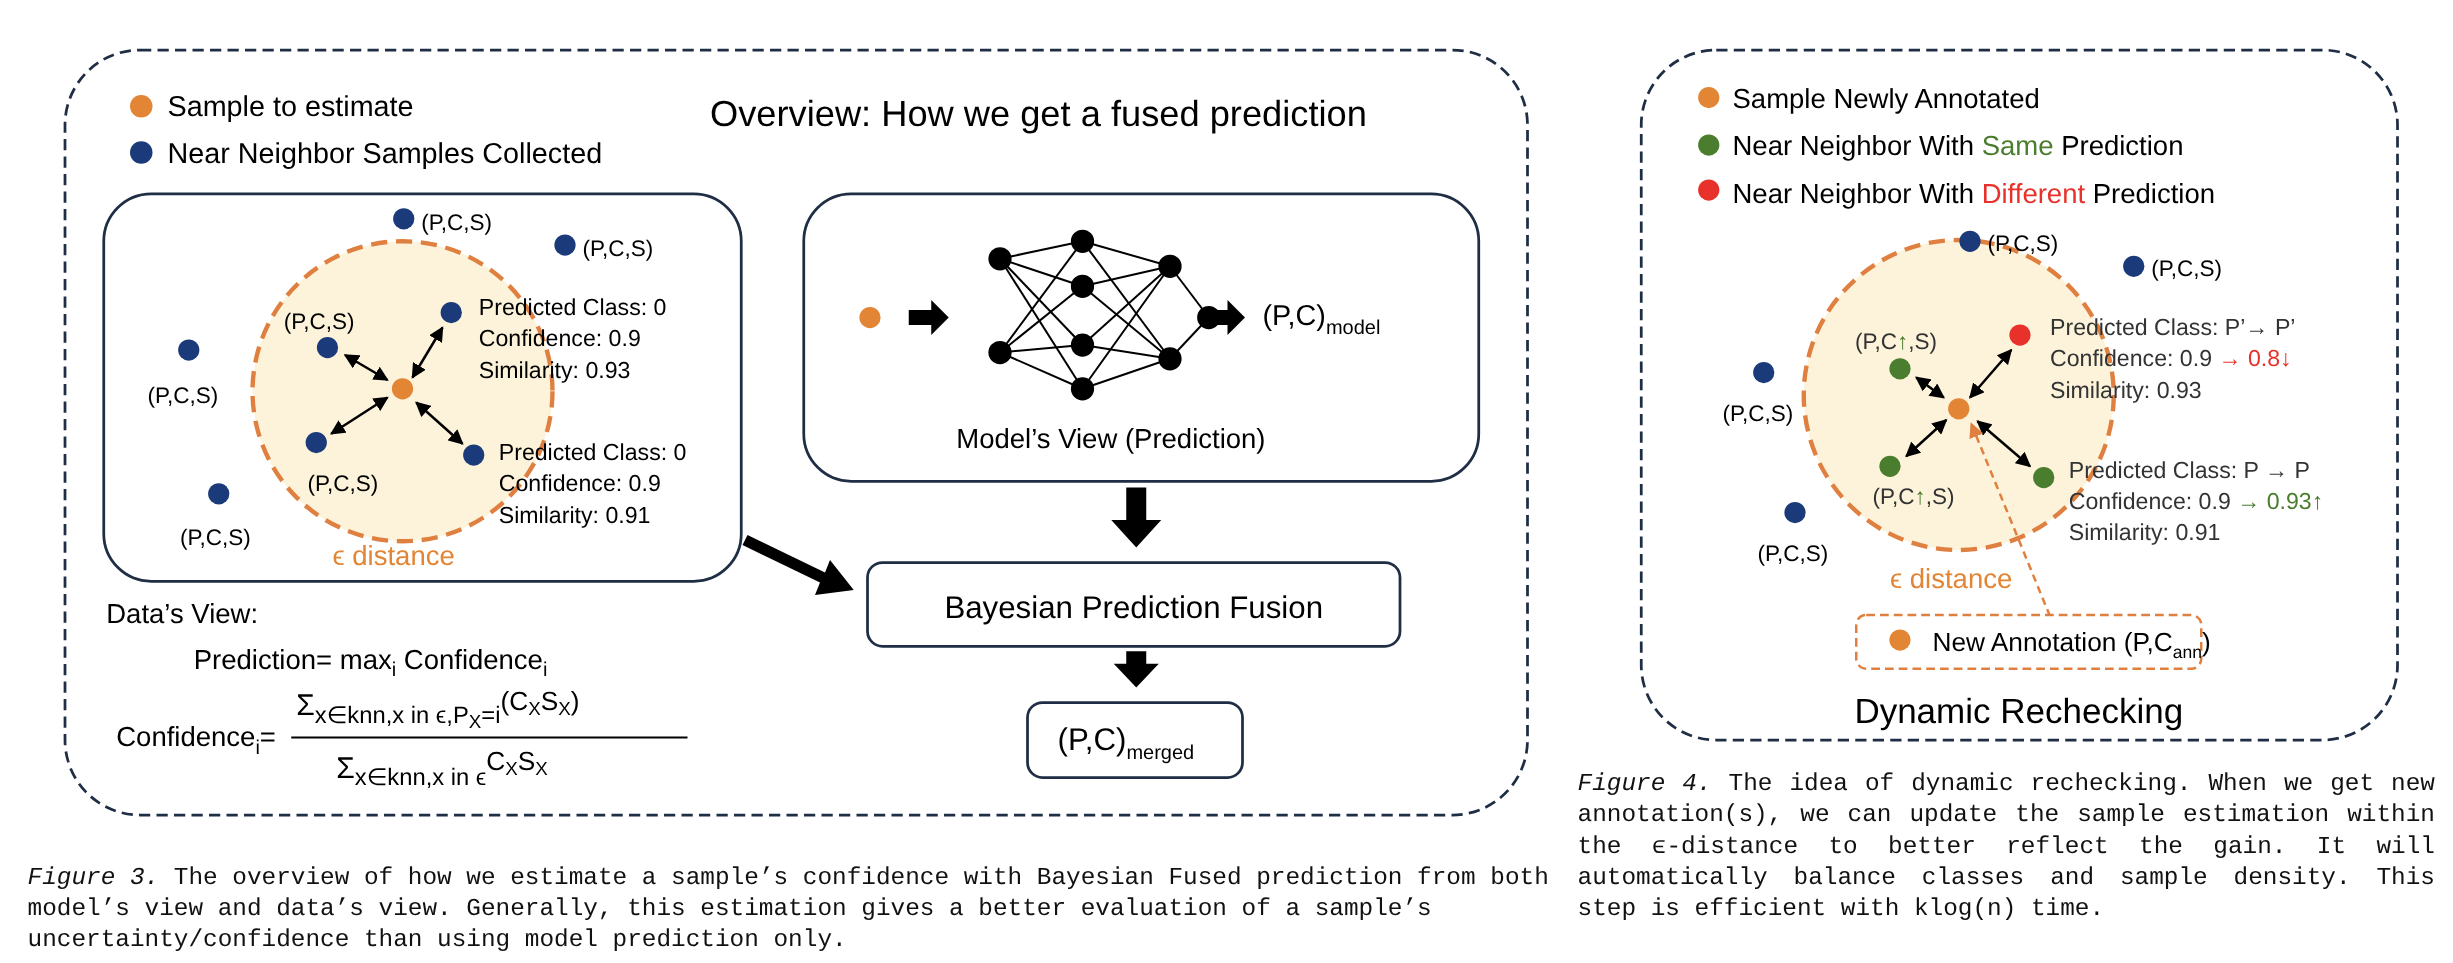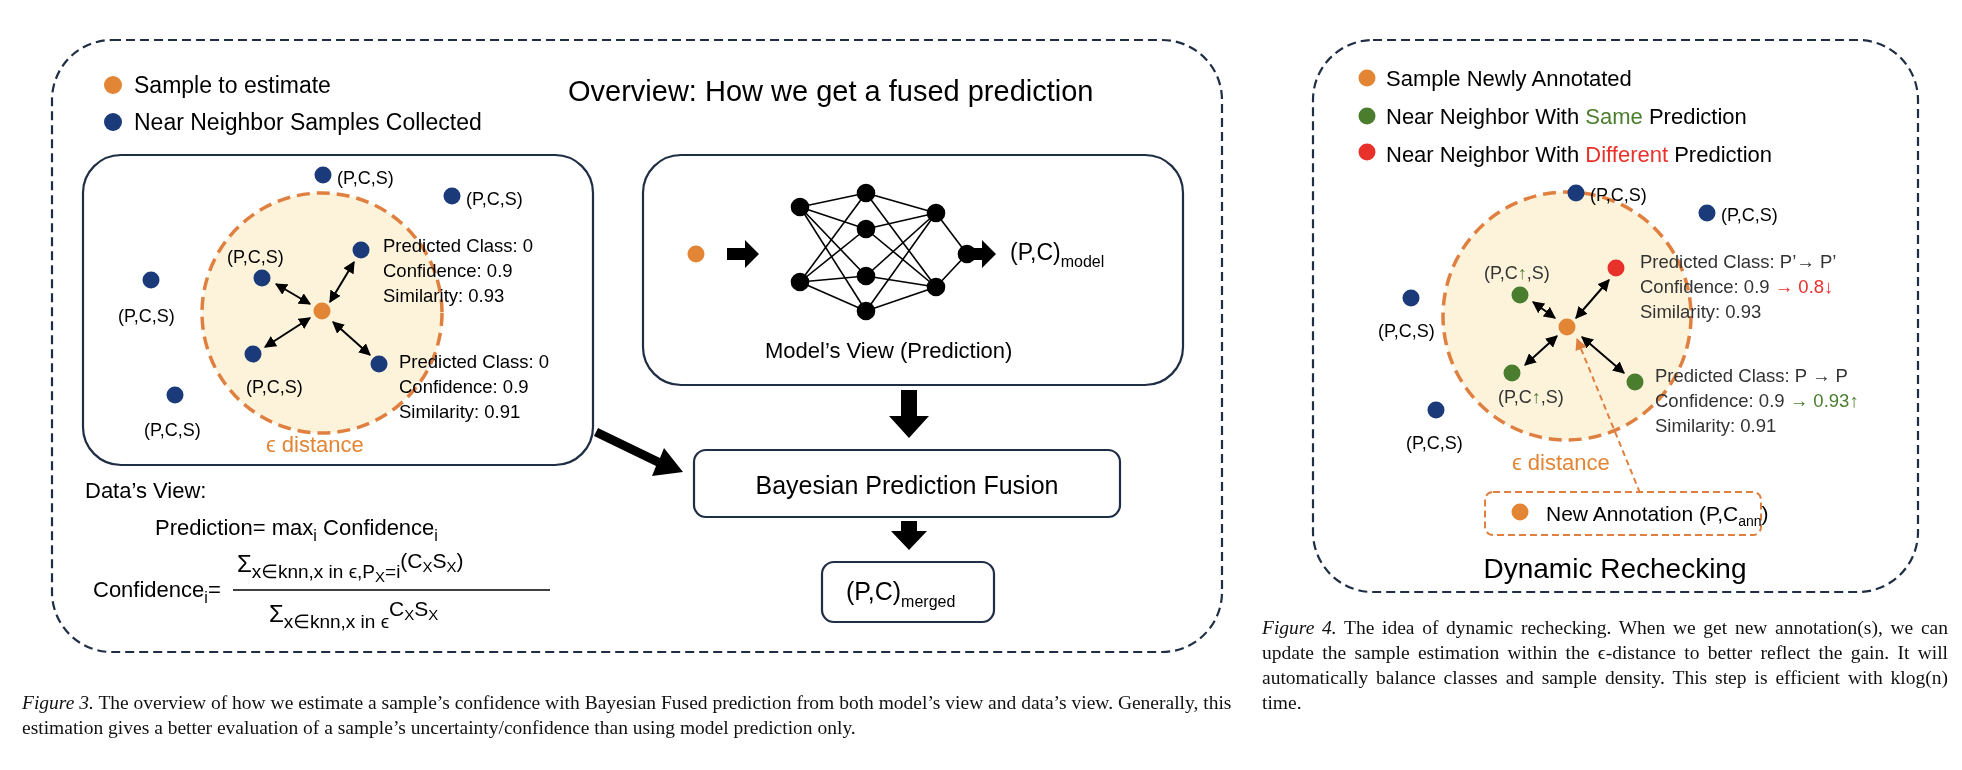--- a/index.html
+++ b/index.html
@@ -1,19 +1,19 @@
 <!DOCTYPE html>
 <html><head>
 <meta charset="utf-8">
 <style>
   html,body{margin:0;padding:0;background:#ffffff;}
   body{width:1962px;height:770px;position:relative;overflow:hidden;font-family:"Liberation Sans",sans-serif;color:#111;}
   svg{position:absolute;left:0;top:0;}
   .sans{font-family:"Liberation Sans",sans-serif;}
-  .caption{position:absolute;font-family:Liberation Serif, serif;font-size:19.5px;line-height:25px;color:#111;}
+  .caption{position:absolute;font-family:Liberation Mono, monospace;font-size:19.5px;line-height:25px;color:#111;}
   .caption i{font-style:italic;}
   #cap3{left:22px;top:690px;width:1240px;}
   #cap4{left:1262px;top:615px;width:686px;text-align:justify;}
 </style>
 </head>
 <body>
 
 <svg width="1962" height="770" viewBox="0 0 1962 770">
   <defs>
     <marker id="ah" viewBox="0 0 10 10" refX="9" refY="5" markerWidth="6" markerHeight="6" orient="auto-start-reverse">

